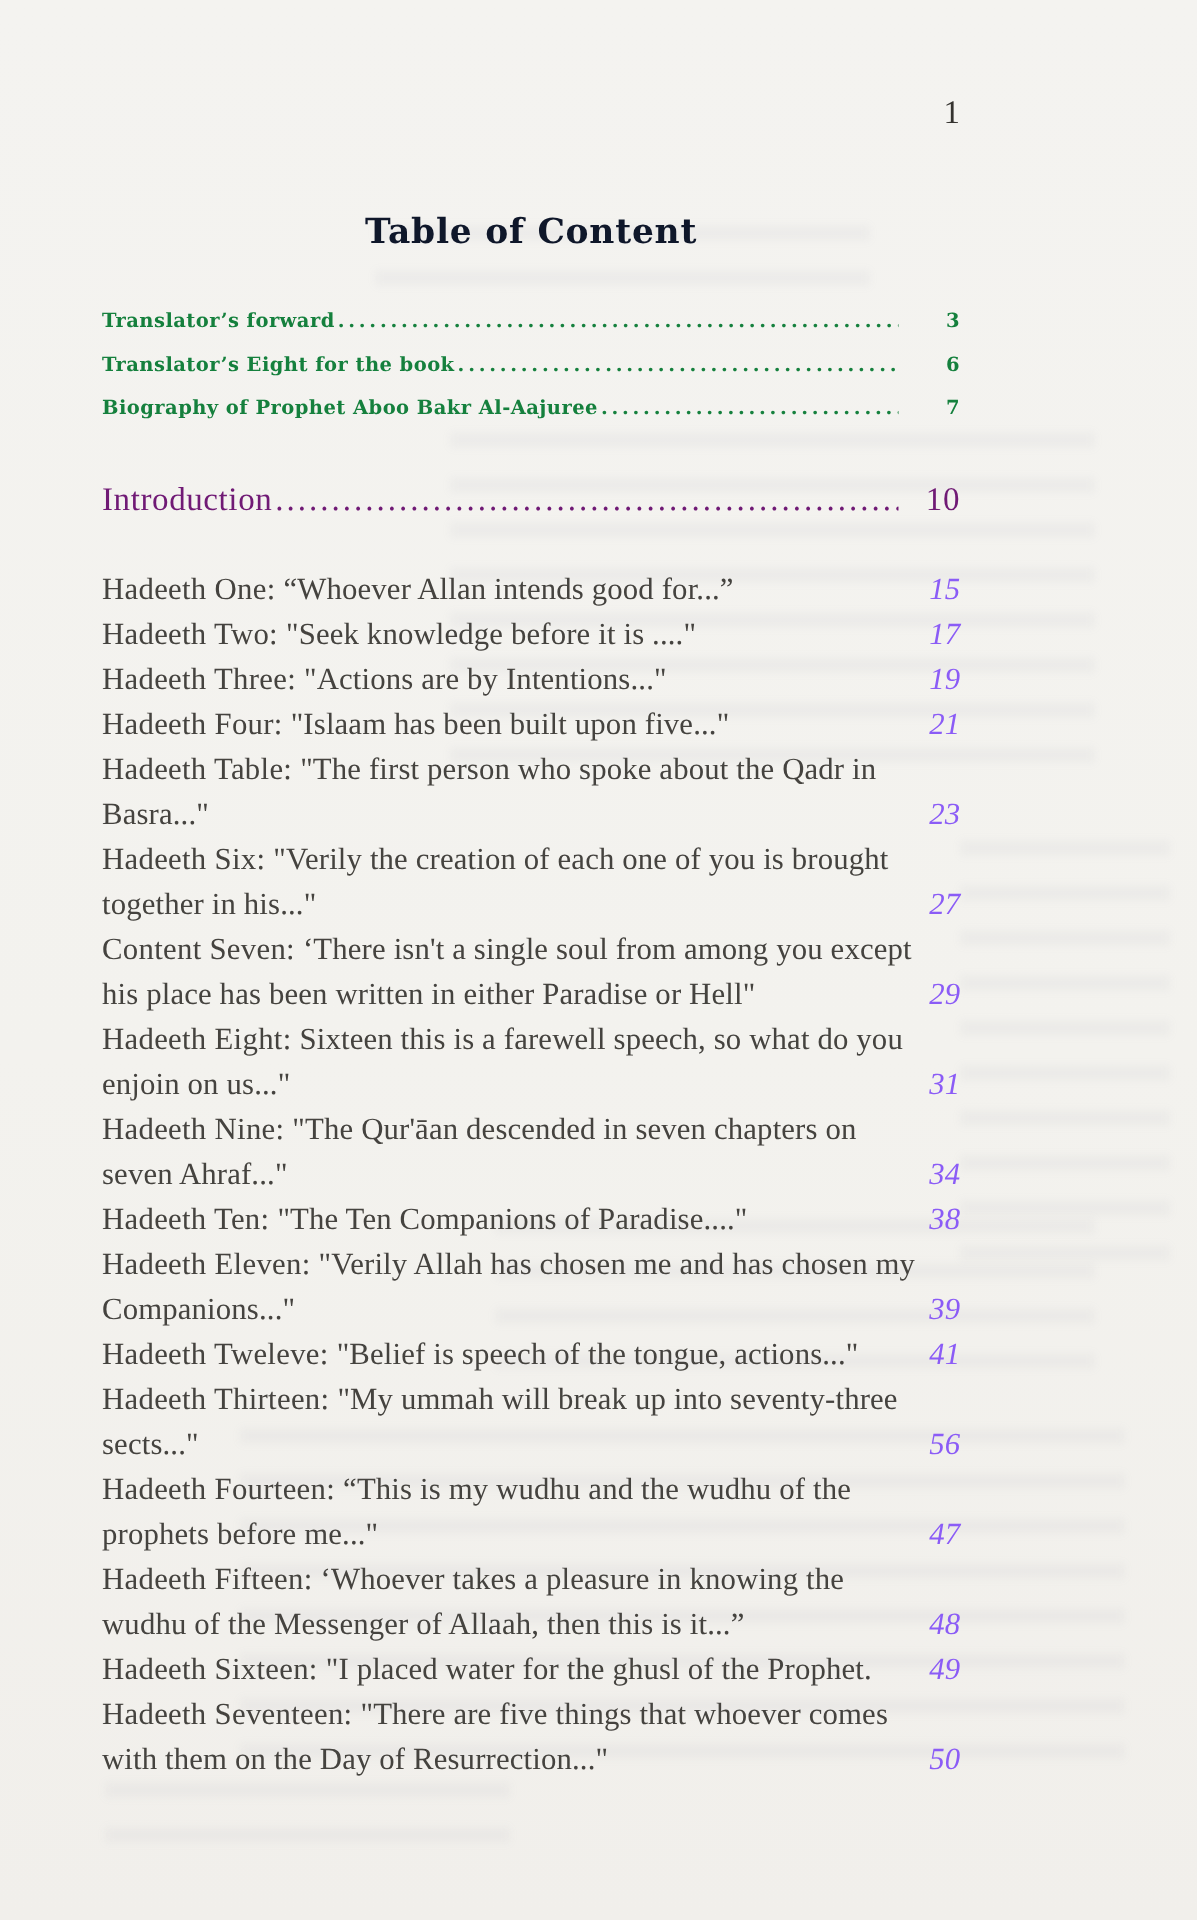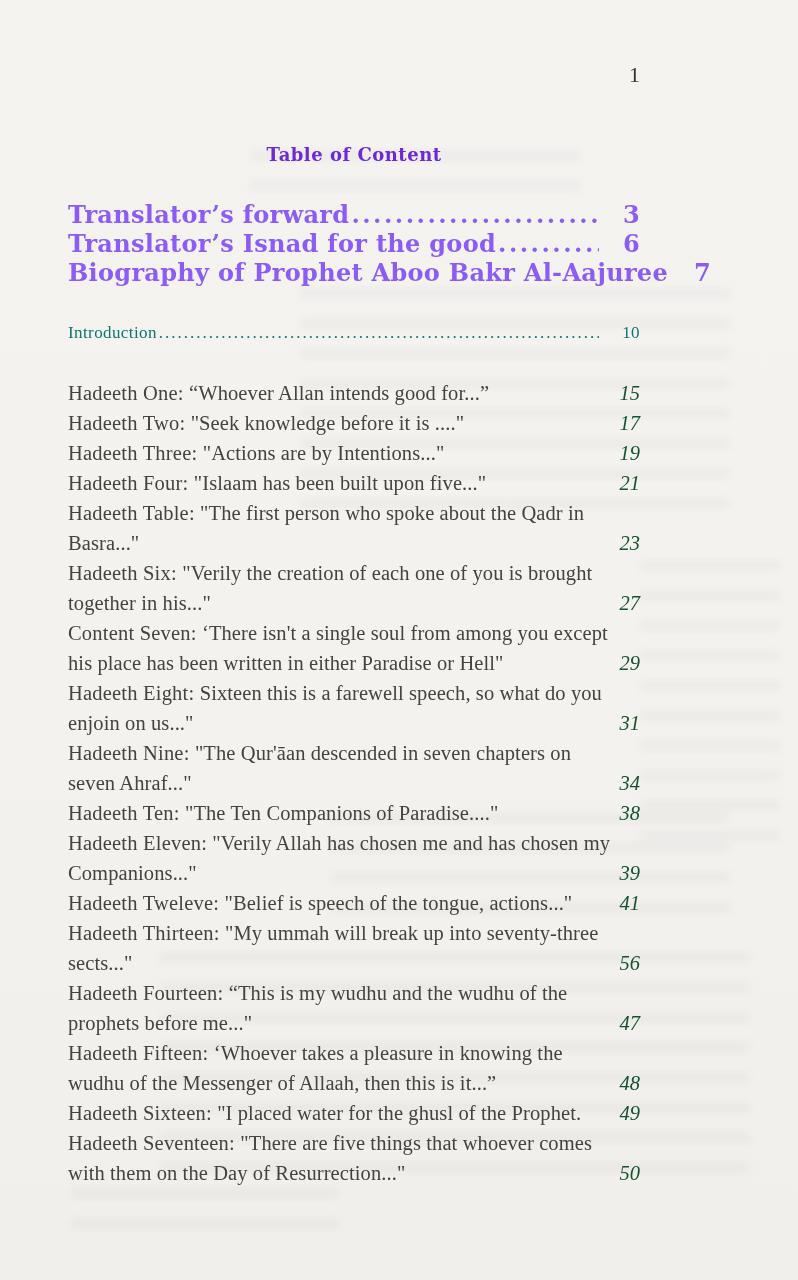--- a/index.html
+++ b/index.html
@@ -48,51 +48,51 @@
     font-size: 22px;
     line-height: 26px;
     color: #35332f;
     padding-right: 0px;
   }
   .toc-title {
     margin-top: 52px;
     text-align: center;
     font-family: "DejaVu Serif", serif;
     font-weight: 700;
-    font-size: 18px;
+    font-size: 23px;
     line-height: 30px;
     letter-spacing: 0.5px;
-    color: #6d28d9;
+    color: #0f172a;
   }
   .front-matter {
     margin-top: 30px;
   }
   .fm-row {
     display: flex;
     align-items: flex-start;
     height: 29px;
     line-height: 29px;
     font-family: "DejaVu Serif", serif;
     font-weight: 700;
-    font-size: 24px;
+    font-size: 13px;
     letter-spacing: 0.3px;
-    color: #8b5cf6;
+    color: #15803d;
     white-space: nowrap;
   }
   .intro-block {
     margin-top: 31px;
   }
   .intro-row {
     display: flex;
     align-items: baseline;
     height: 30px;
     line-height: 30px;
-    font-size: 17px;
+    font-size: 22px;
     letter-spacing: 0.4px;
-    color: #0f766e;
+    color: #701a75;
     white-space: nowrap;
   }
   .leader {
     flex: 1;
     overflow: hidden;
     white-space: nowrap;
     margin: 0 5px 0 2px;
   }
   .leader::after {
     content: "...................................................................................................";
@@ -122,21 +122,21 @@
   .ro {
     font-style: normal;
     letter-spacing: 0.2px;
   }
   .it {
     letter-spacing: 0.1px;
   }
   .line .pg {
     font-style: italic;
     font-size: 20.5px;
-    color: #14532d;
+    color: #8b5cf6;
   }
 </style>
 </head>
 <body>
 
 <div class="ghost g1"></div>
 <div class="ghost g2"></div>
 <div class="ghost g3"></div>
 <div class="ghost g4"></div>
 <div class="ghost g5"></div>
@@ -148,21 +148,21 @@
 
   <div class="toc-title">Table of Content</div>
 
   <div class="front-matter">
       <div class="fm-row">
         <span>Translator’s forward</span>
         <span class="leader"></span>
         <span class="pg">3</span>
       </div>
       <div class="fm-row">
-        <span>Translator’s Isnad for the good</span>
+        <span>Translator’s Eight for the book</span>
         <span class="leader"></span>
         <span class="pg">6</span>
       </div>
       <div class="fm-row">
         <span>Biography of Prophet Aboo Bakr Al-Aajuree</span>
         <span class="leader"></span>
         <span class="pg">7</span>
       </div>
     </div>
 

